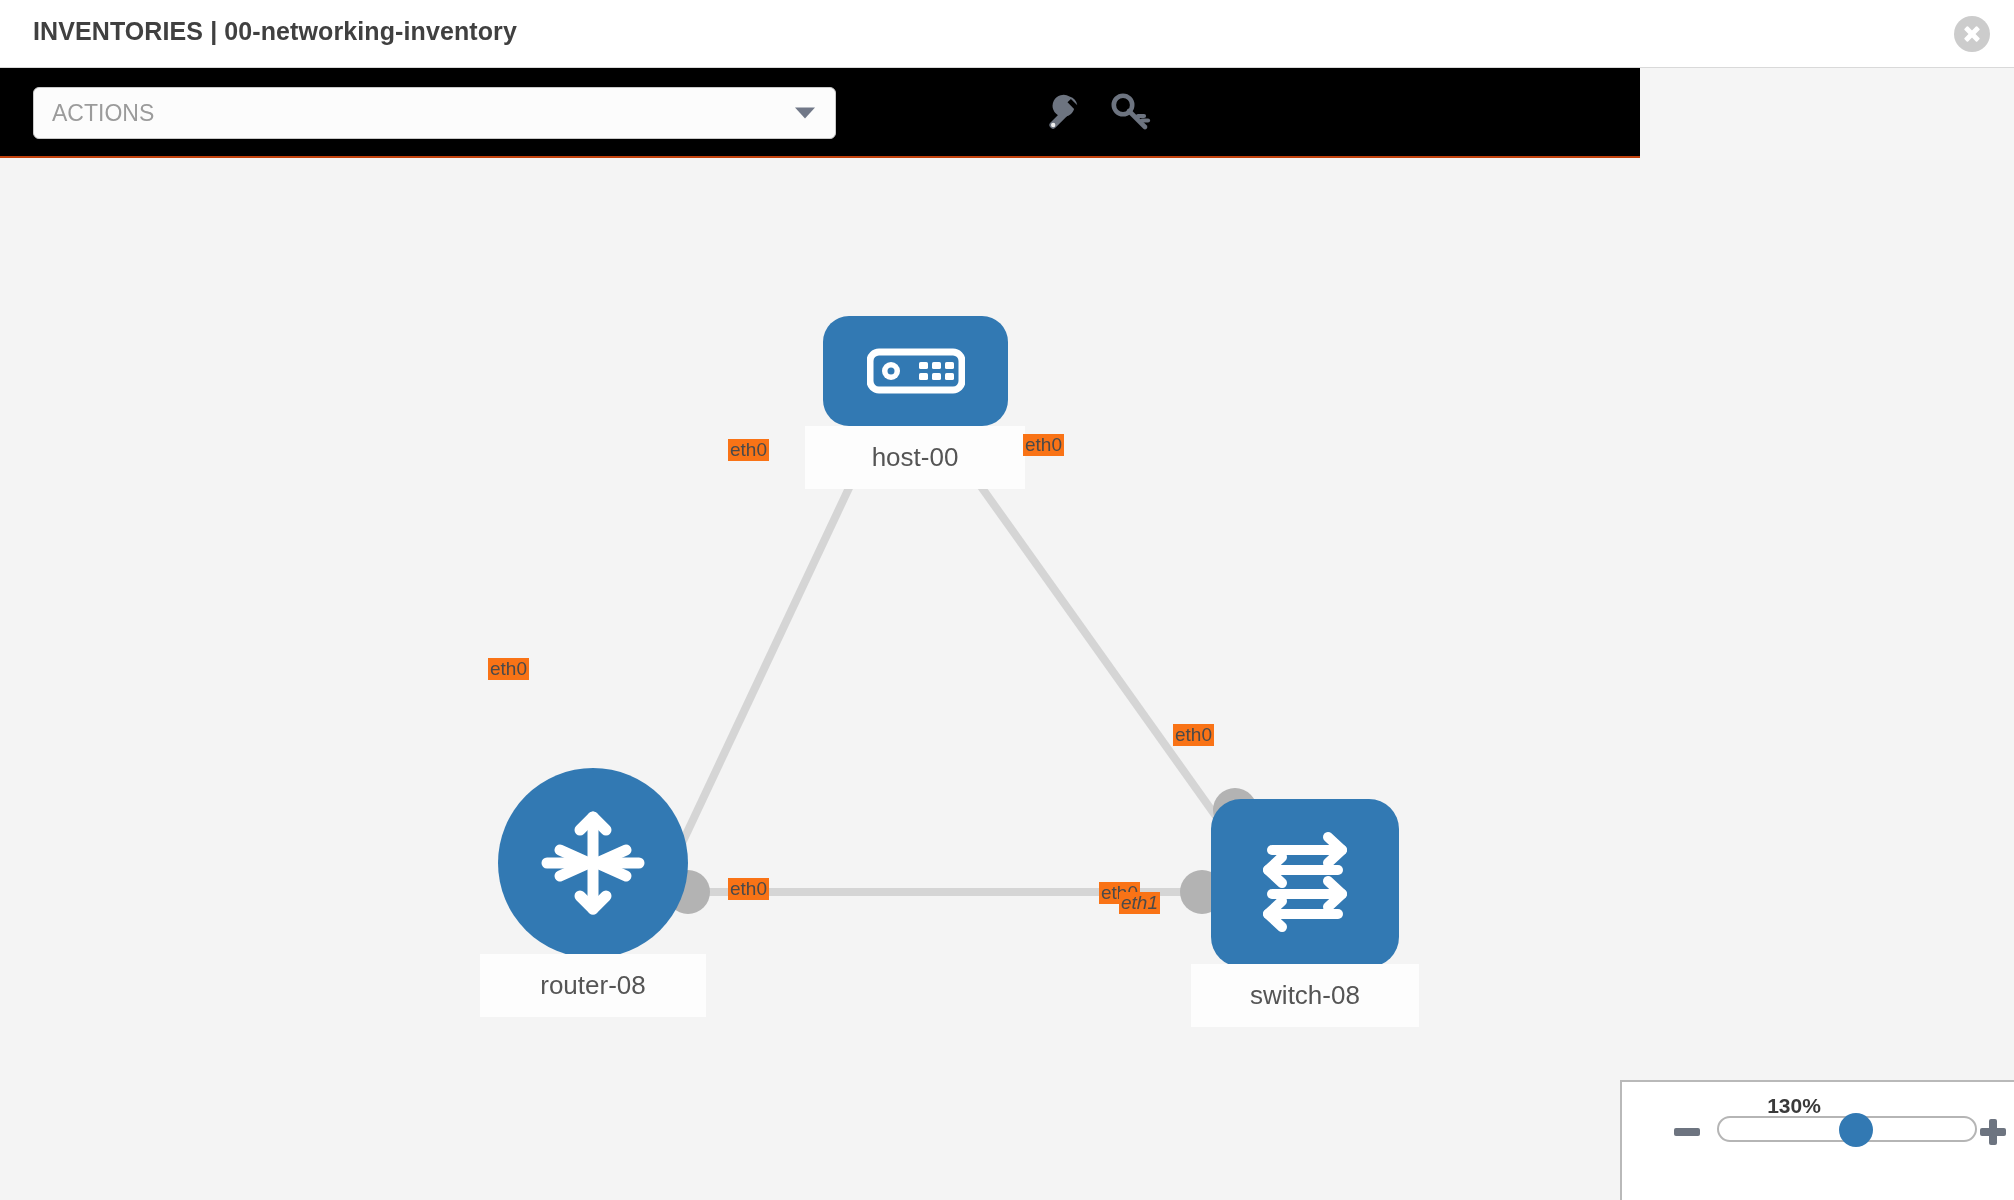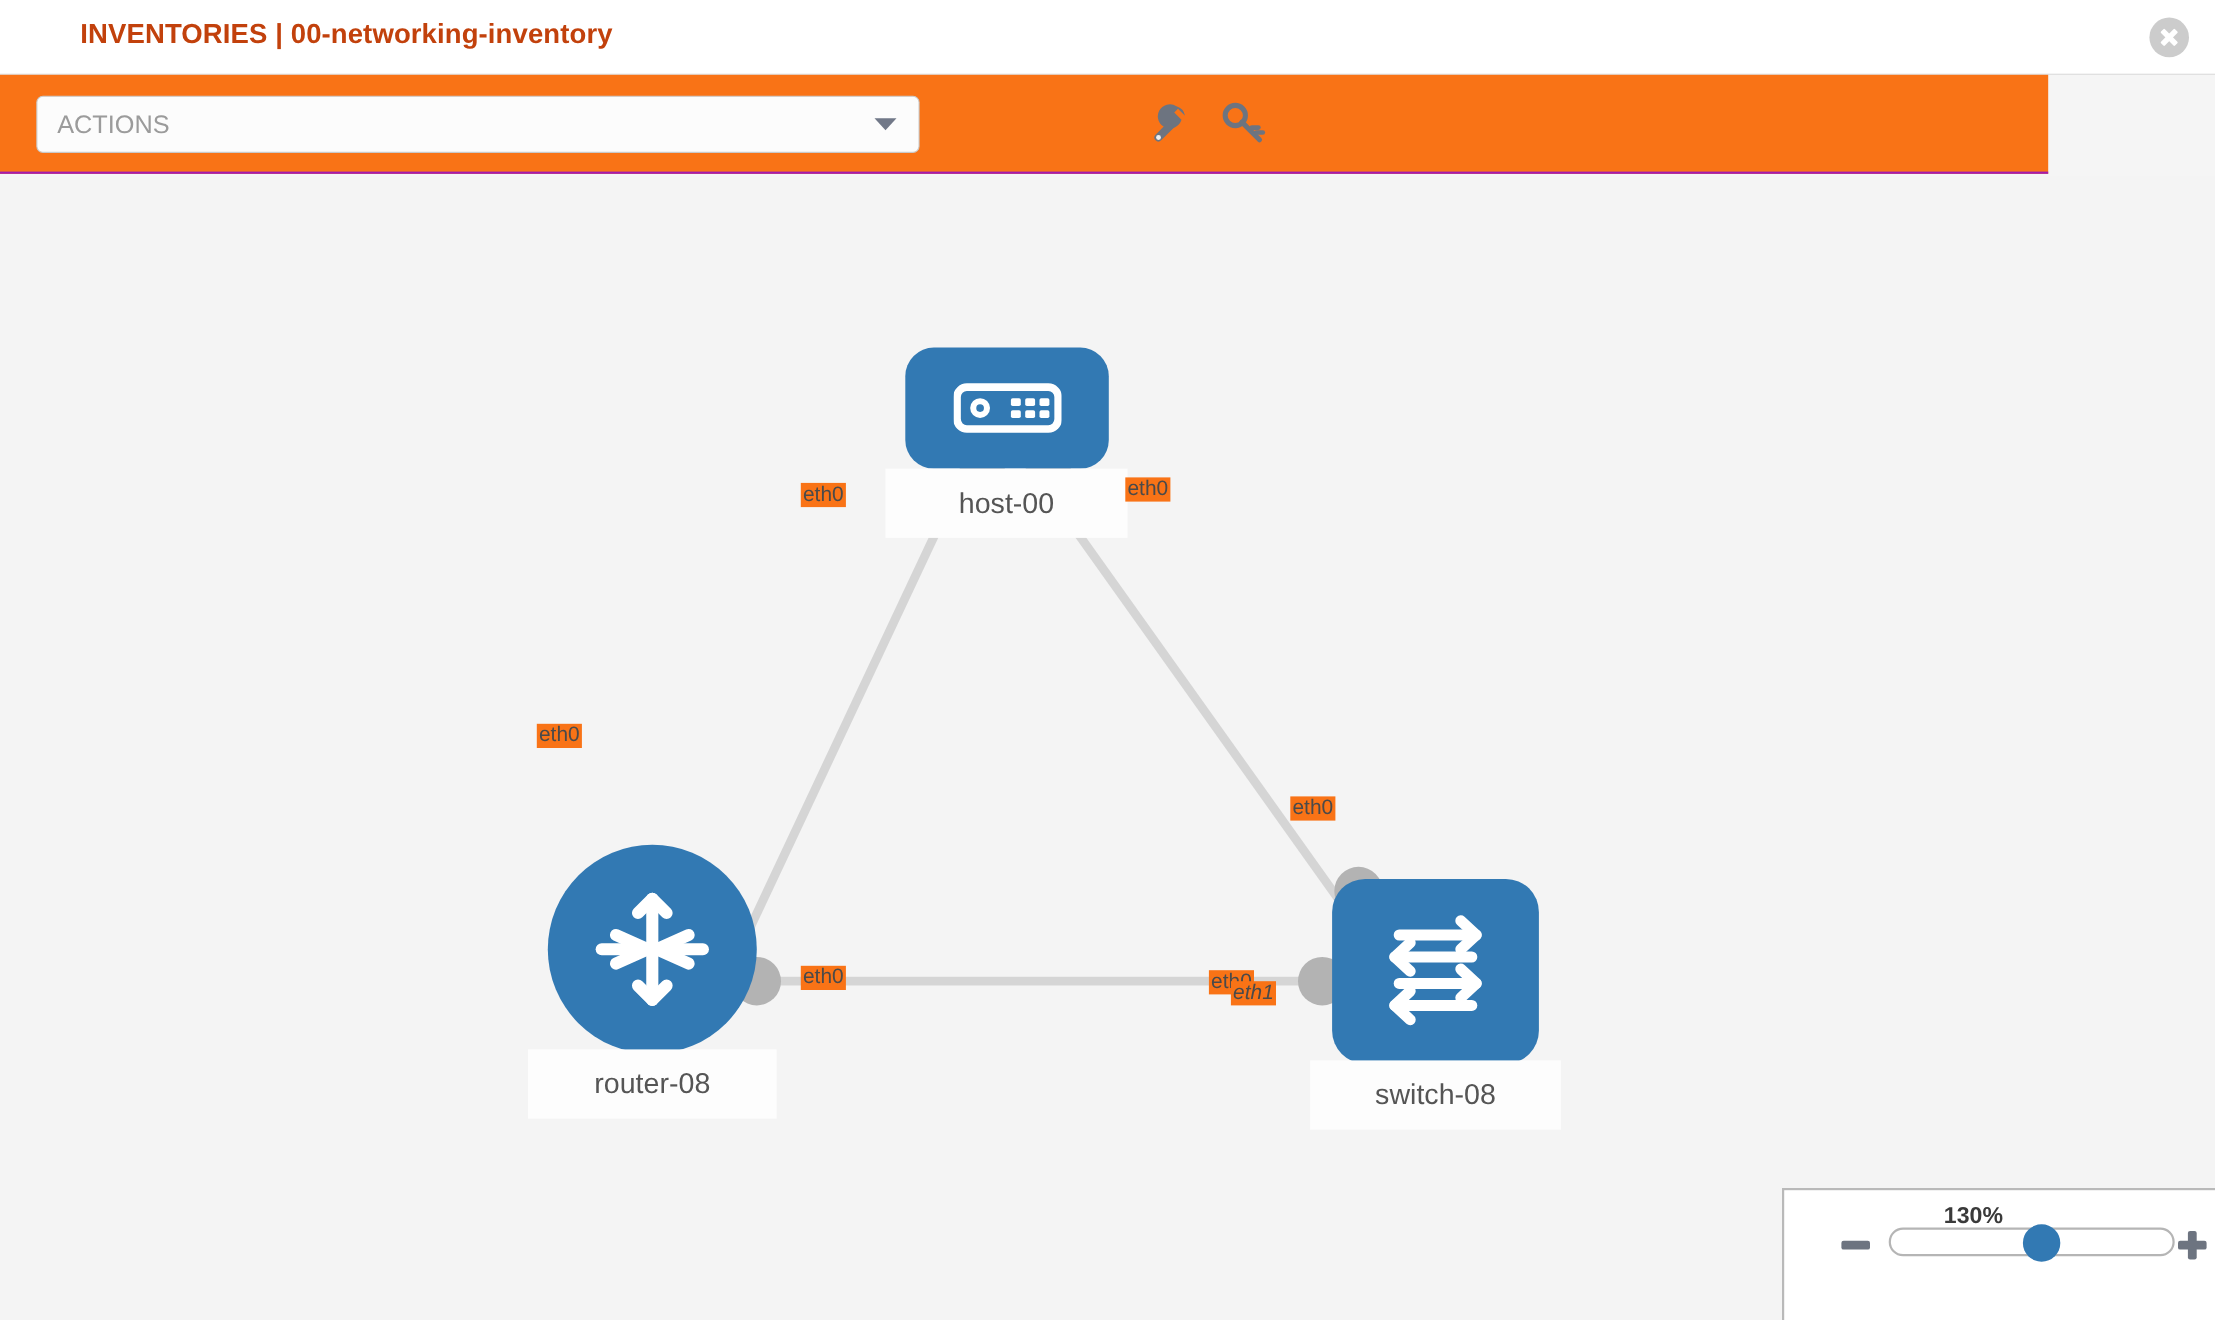--- a/index.html
+++ b/index.html
@@ -13,44 +13,43 @@
   
   #header {
     position: absolute; left: 0; top: 0;
     width: 2014px; height: 68px;
     background: #ffffff;
     border-bottom: 1px solid #d9d9d9;
   }
   #page-title {
     position: absolute; left: 33px; top: 17px;
     font-size: 25px; font-weight: bold;
-    color: #c2410c; letter-spacing: 0.1px;
-    white-space: nowrap;
-    margin-left: 40px;
+    color: #404040; letter-spacing: 0.1px;
+    white-space: nowrap;
   }
   #close-btn {
     position: absolute; right: 24px; top: 16px;
     width: 36px; height: 36px; border-radius: 50%;
     background: #cccccc;
     cursor: pointer;
   }
   #close-btn .x1, #close-btn .x2 {
     position: absolute; left: 50%; top: 50%;
     width: 18px; height: 5px; background: #ffffff;
     border-radius: 1px;
   }
   #close-btn .x1 { transform: translate(-50%,-50%) rotate(45deg); }
   #close-btn .x2 { transform: translate(-50%,-50%) rotate(-45deg); }
 
   
   #toolbar {
     position: absolute; left: 0; top: 68px;
-    width: 1862px; height: 90px;
-    background: #f97316;
-    border-bottom: 2px solid #a21caf;
+    width: 1640px; height: 90px;
+    background: #000000;
+    border-bottom: 2px solid #c2410c;
   }
   .ctl {
     position: absolute;
     background: #fcfcfc;
     border: 1px solid #c9c9c9;
     border-radius: 6px;
     height: 52px;
   }
   #actions-select { left: 33px; top: 19px; width: 803px; }
   #search-box     { left: 1181px; top: 19px; width: 800px; }

